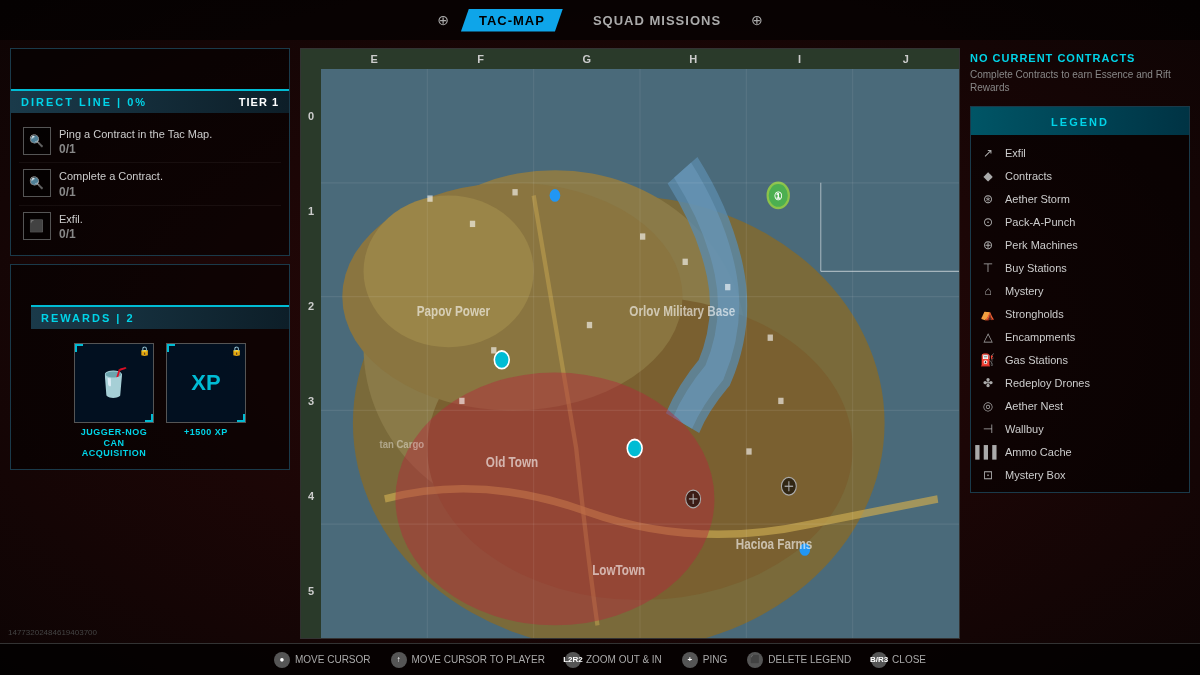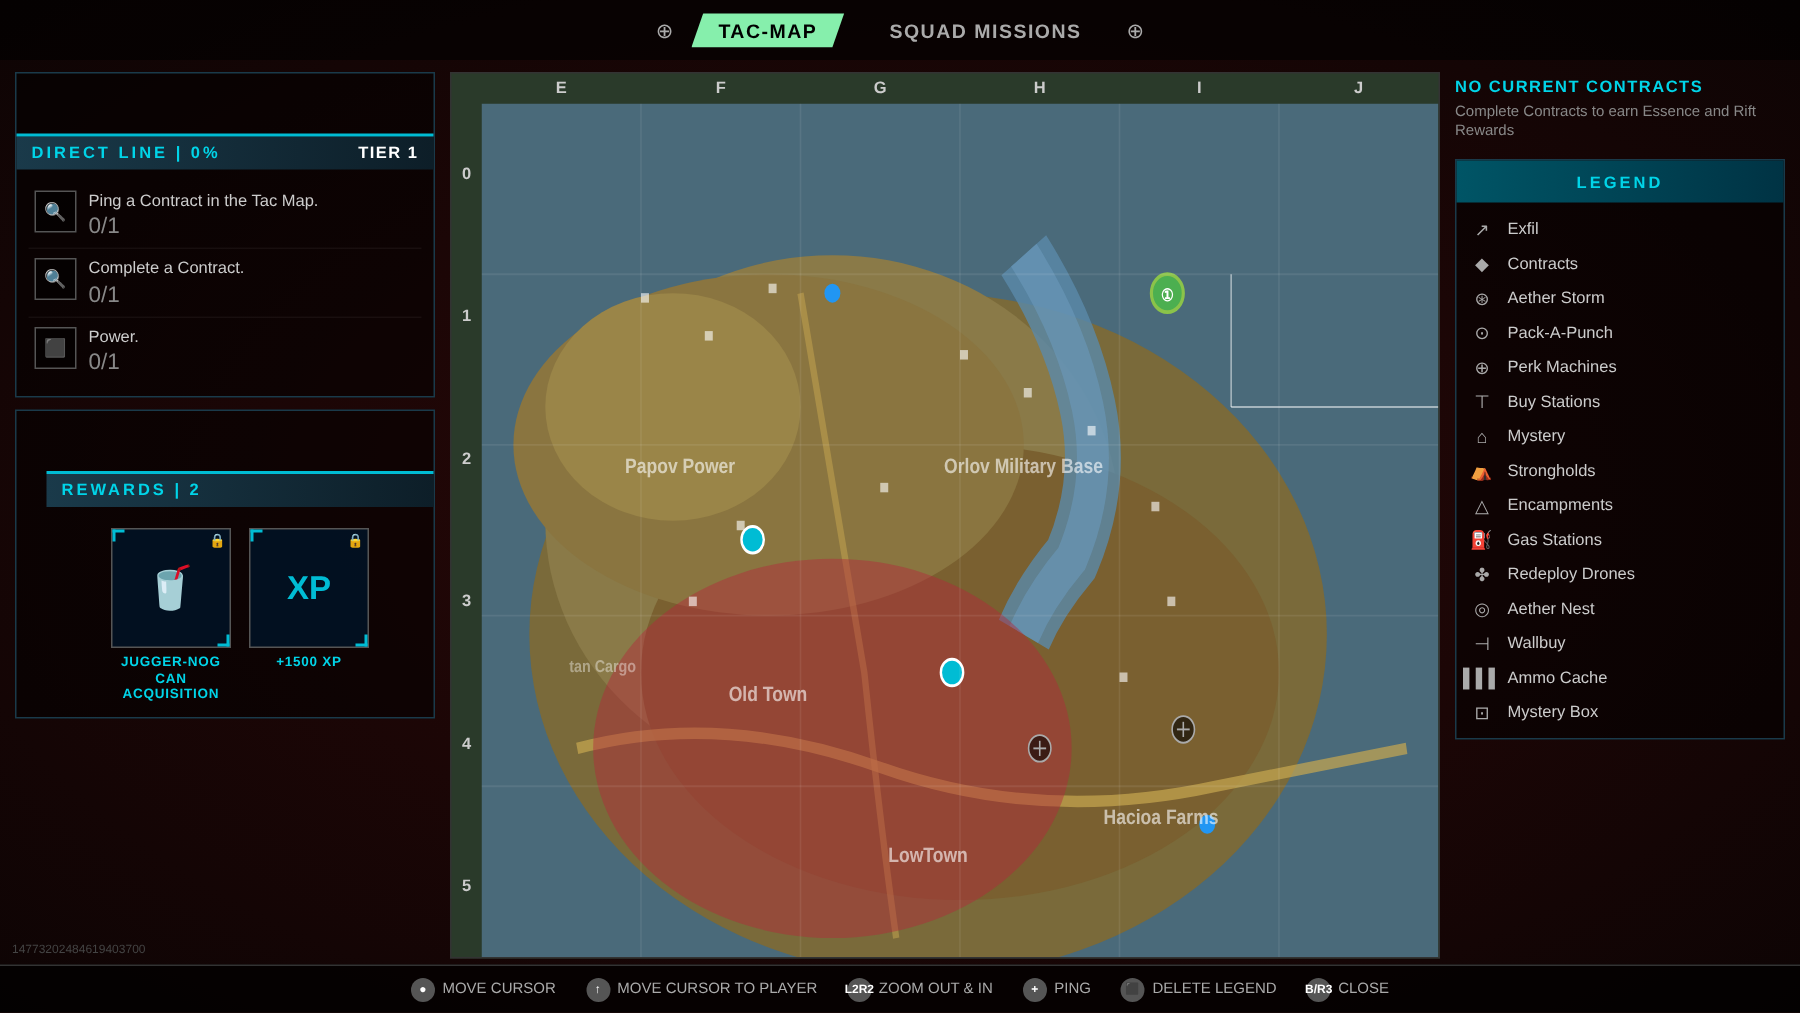--- a/index.html
+++ b/index.html
@@ -40,21 +40,21 @@
       gap: 12px;
       background: rgba(0,0,0,0.6);
     }
 
     .top-bar-icon {
       color: #aaa;
       font-size: 14px;
     }
 
     .tab-active {
-      background: #86efac;
+      background: #0ea5e9;
       color: #000;
       padding: 4px 18px;
       font-size: 13px;
       font-weight: bold;
       letter-spacing: 1px;
       clip-path: polygon(8px 0, 100% 0, calc(100% - 8px) 100%, 0 100%);
     }
 
     .tab-inactive {
       color: #aaa;
@@ -145,23 +145,24 @@
       flex: 1;
     }
 
     .mission-name {
       font-size: 11px;
       color: #ccc;
       line-height: 1.3;
     }
 
     .mission-progress {
-      font-size: 15px;
+      font-size: 12px;
       color: #888;
       margin-top: 1px;
+      font-weight: bold;
     }
 
     
     .rewards-panel {
       background: rgba(0,0,0,0.5);
       border: 1px solid #1a3a4a;
       padding-left: 20px;
     }
 
     .rewards-content {
@@ -438,21 +439,21 @@
             <div class="mission-item">
     <div class="mission-icon">🔍</div>
     <div class="mission-text">
       <div class="mission-name">Complete a Contract.</div>
       <div class="mission-progress">0/1</div>
     </div>
   </div>
             <div class="mission-item">
     <div class="mission-icon">⬛</div>
     <div class="mission-text">
-      <div class="mission-name">Power.</div>
+      <div class="mission-name">Exfil.</div>
       <div class="mission-progress">0/1</div>
     </div>
   </div>
           </div>
       </div>
 
       <div class="rewards-panel">
         <div class="panel-header">
           <span class="panel-header-title">REWARDS | 2</span>
         </div>

